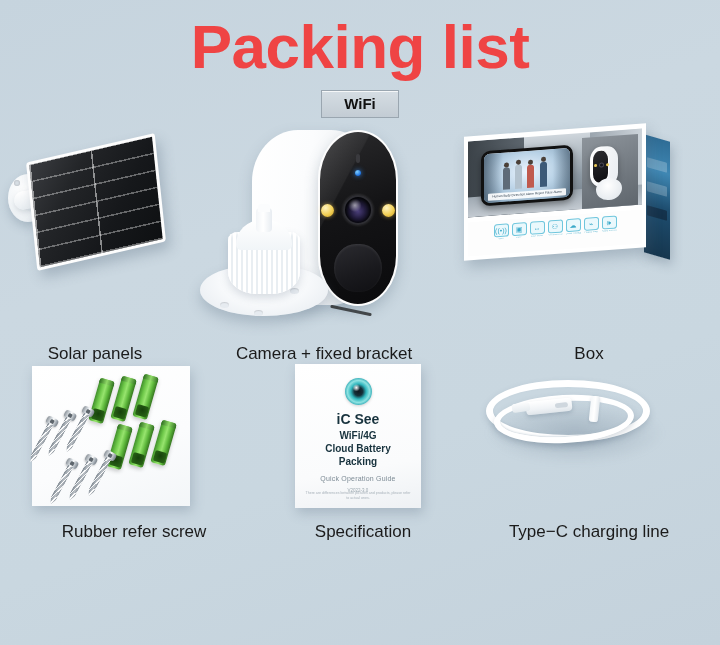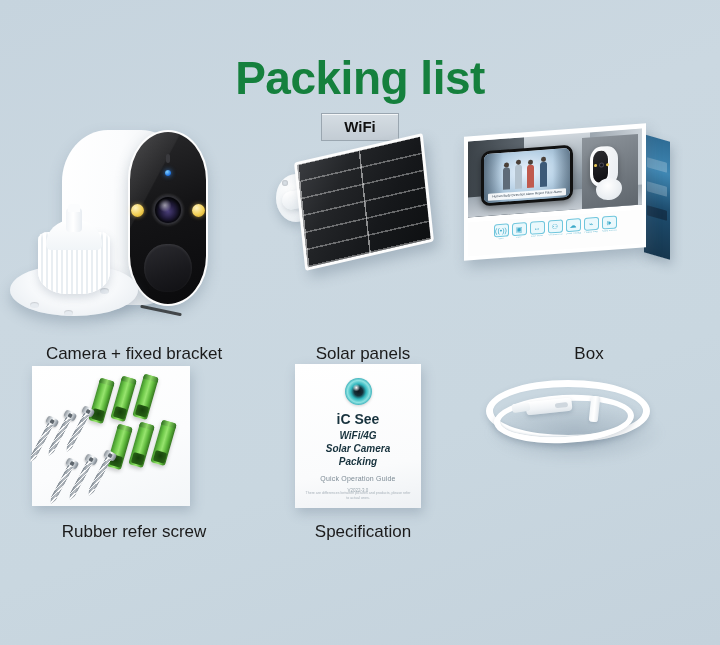--- a/index.html
+++ b/index.html
@@ -6,22 +6,22 @@
   html,body { width:720px; height:645px; }
   body {
     font-family:"Liberation Sans", sans-serif;
     background:linear-gradient(160deg,#c6d4de 0%,#cbd8e1 35%,#c9d7e0 65%,#c4d2dc 100%);
     position:relative; overflow:hidden; color:#1a1a1a;
   }
 
   
   .header { text-align:center; padding-top:14px; }
   .title {
-    font-size:46px; font-weight:bold; letter-spacing:-0.5px;
-    color:#15803d; line-height:1.08;margin-top:40px;
+    font-size:62px; font-weight:bold; letter-spacing:-0.5px;
+    color:#ef4444; line-height:1.08;
   }
   .badge-wrap { margin-top:9px; display:flex; justify-content:center; }
   .badge {
     display:inline-block; padding:4px 22px 5px;
     background:linear-gradient(180deg,#d5dde3 0%,#c3ccd4 100%);
     border:1px solid #9aa6b0;
     font-size:15px; font-weight:bold; color:#111;
     box-shadow:inset 0 1px 0 rgba(255,255,255,.75);
   }
 
@@ -281,21 +281,21 @@
   }
   .man-logo {
     width:27px; height:27px; border-radius:50%;
     background:
       radial-gradient(circle at 42% 36%, #ffffff 0%, rgba(255,255,255,0) 16%),
       radial-gradient(circle at 50% 50%, #101820 0%, #15303a 22%, #2fb6bd 40%,
                       #8fe3e2 58%, #2aa6b2 74%, #7fd9da 100%);
     box-shadow:0 1px 3px rgba(0,0,0,.18);
   }
   .man-brand { font-size:14px; font-weight:bold; color:#17323d; margin-top:7px; line-height:1; }
-  .man-sub { font-size:10px; font-weight:bold; color:#17323d; line-height:1.28; margin-top:4px;font-style:italic; }
+  .man-sub { font-size:10px; font-weight:bold; color:#17323d; line-height:1.28; margin-top:4px; }
   .man-guide { font-size:7px; color:#7d8b95; margin-top:7px; letter-spacing:.2px; }
   .man-ver { font-size:4.5px; color:#9aa6ae; margin-top:6px; }
   .man-note { position:absolute; left:9px; right:9px; bottom:7px;
               font-size:3.6px; color:#a8b2ba; line-height:1.45; }
 
   
   .cab-wrap { position:absolute; left:0; top:0; width:100%; height:100%; }
   .cab-shadow {
     position:absolute; left:24px; top:38px; width:186px; height:66px;
     background:radial-gradient(ellipse at 50% 50%, rgba(95,115,135,.32) 0%, rgba(95,115,135,0) 68%);
@@ -334,20 +334,36 @@
 <div class="header">
   <div class="title">Packing list</div>
   <div class="badge-wrap">
     <span class="badge">WiFi</span>
   </div>
 </div>
 
 <div class="grid">
 
   <div class="row row1">
+
+    <div class="cell c-b">
+      <div class="stage">
+        <div class="sp-wrap">
+          <div class="sp-ball"></div>
+          <div class="sp-screw s1"></div>
+          <div class="sp-screw s2"></div>
+          <div class="sp-knuckle"></div>
+          <div class="sp-arm"></div>
+          <div class="sp-panel">
+            <div class="sp-cells"></div>
+          </div>
+        </div>
+      </div>
+      <div class="caption">Solar panels</div>
+    </div>
 
     <div class="cell c-a">
       <div class="stage">
         <div class="cam-wrap">
           <div class="cam-body"></div>
           <div class="cam-cord"></div>
           <div class="cam-face">
             <div class="cam-mic"></div>
             <div class="cam-led"></div>
             <div class="cam-lensbox">
@@ -361,36 +377,20 @@
           <div class="brk-hole h1"></div>
           <div class="brk-hole h2"></div>
           <div class="brk-hole h3"></div>
           <div class="brk-collar"></div>
           <div class="brk-dome"></div>
           <div class="brk-stem"></div>
           <div class="brk-tip"></div>
         </div>
       </div>
       <div class="caption">Camera + fixed bracket</div>
-    </div>
-
-    <div class="cell c-b">
-      <div class="stage">
-        <div class="sp-wrap">
-          <div class="sp-ball"></div>
-          <div class="sp-screw s1"></div>
-          <div class="sp-screw s2"></div>
-          <div class="sp-knuckle"></div>
-          <div class="sp-arm"></div>
-          <div class="sp-panel">
-            <div class="sp-cells"></div>
-          </div>
-        </div>
-      </div>
-      <div class="caption">Solar panels</div>
     </div>
 
     <div class="cell c-c">
       <div class="stage">
         <div class="box-wrap">
           <div class="box-side">
             <i></i>
               <i></i>
               <i></i>
           </div>
@@ -511,21 +511,21 @@
       <div class="caption">Rubber refer screw</div>
     </div>
 
     <div class="cell c-b">
       <div class="stage">
         <div class="man-card">
           <div class="man-logo"></div>
           <div class="man-brand">iC See</div>
           <div class="man-sub">
             <div>WiFi/4G</div>
-            <div>Solar Camera</div>
+            <div>Cloud Battery</div>
             <div>Packing</div>
           </div>
           <div class="man-guide">Quick Operation Guide</div>
           <div class="man-ver">V2022-3.0</div>
           <div class="man-note">There are differences between pictures and products, please refer to actual ones.</div>
         </div>
       </div>
       <div class="caption">Specification</div>
     </div>
 
@@ -533,15 +533,16 @@
       <div class="stage">
         <div class="cab-wrap">
           <div class="cab-shadow"></div>
           <div class="cab-loop l1"></div>
           <div class="cab-loop l2"></div>
           <div class="cab-band"></div>
           <div class="cab-conn"></div>
           <div class="cab-tip"></div>
         </div>
       </div>
+      <div class="caption">Type−C charging line</div>
     </div>
   </div>
 </div>
 
 </body></html>

